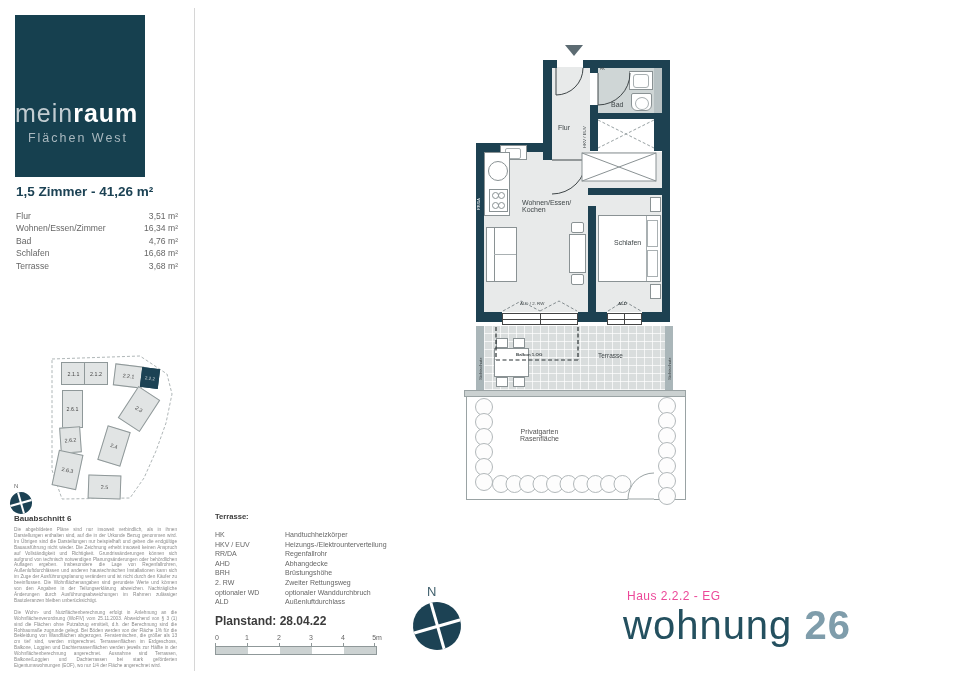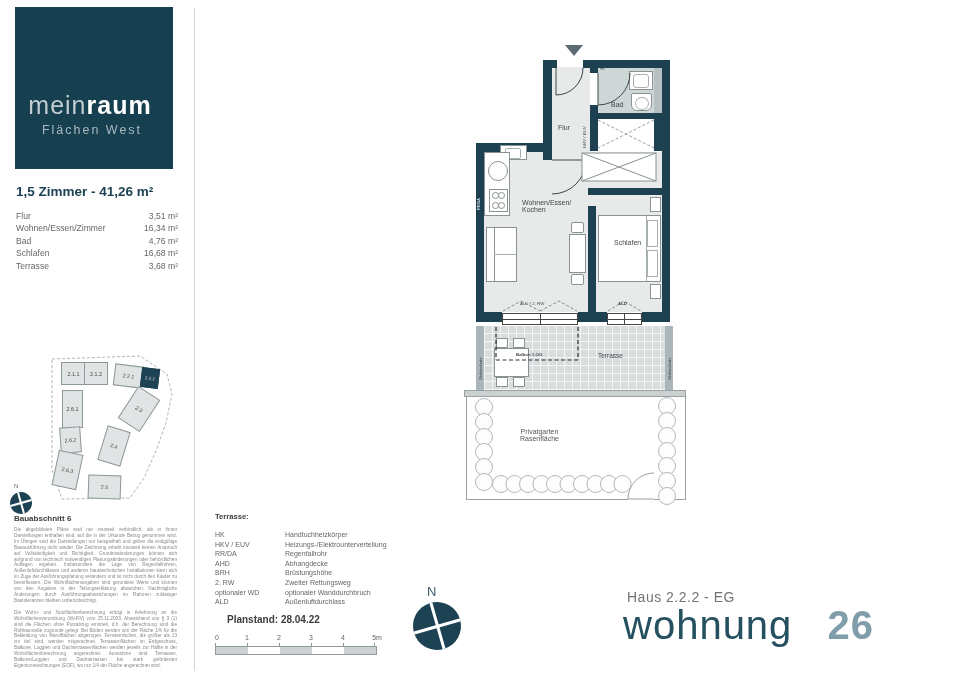--- a/index.html
+++ b/index.html
@@ -1,21 +1,21 @@
 <!DOCTYPE html>
 <html><head>
 <meta charset="utf-8">
 <style>
   html,body{margin:0;padding:0;background:#fff;}
   body{width:960px;height:679px;position:relative;overflow:hidden;
        font-family:"Liberation Sans",sans-serif;color:#555;}
   .abs{position:absolute;}
   
   .divider{left:194px;top:8px;width:1px;height:663px;background:#d6d6d6;}
-  .logo{left:15px;top:7px;width:158px;height:162px;background:#16404f;}
+  .logo{left:15px;top:15px;width:130px;height:162px;background:#16404f;}
   .logo-text{position:absolute;left:0;right:8px;top:84px;text-align:center;
              font-size:25px;letter-spacing:1px;color:#c2ccd1;}
   .logo-text b{color:#fff;}
   .logo-sub{position:absolute;left:0;right:4px;top:116px;text-align:center;
             font-size:12.5px;letter-spacing:2px;color:#a9b8bf;}
   .unit-title{left:16px;top:184px;font-size:13.5px;font-weight:bold;color:#1c4254;}
   .room-table{left:16px;top:210px;width:162px;font-size:8.6px;color:#666;}
   .room-row{display:flex;justify-content:space-between;line-height:12.4px;}
   
   .siteplan{left:10px;top:348px;width:180px;height:165px;}
@@ -27,38 +27,38 @@
   .mini-compass-n{left:14px;top:483px;font-size:6px;color:#666;}
   .bau-title{left:14px;top:514px;font-size:8px;font-weight:bold;color:#3c3c3c;}
   .fineprint{left:14px;top:527px;width:163px;font-size:4.7px;line-height:5.9px;
              color:#8a8a8a;text-align:justify;}
   .fineprint p{margin:0 0 6px 0;}
   
   .legend-title{left:215px;top:512px;font-size:7.6px;font-weight:bold;color:#3c3c3c;}
   .legend{left:215px;top:530px;font-size:7px;color:#666;}
   .legend-row{display:flex;line-height:9.6px;}
   .legend-abbr{width:70px;}
-  .planstand{left:215px;top:614px;font-size:10px;font-weight:bold;color:#3c3c3c;margin-left:12px;}
+  .planstand{left:215px;top:614px;font-size:12px;font-weight:bold;color:#3c3c3c;}
   .scalebar{left:215px;top:634px;width:170px;height:22px;font-size:7px;color:#666;}
   .scalebar .num{position:absolute;top:0;transform:translateX(-50%);}
   .sb-bar{position:absolute;left:0;top:12px;width:160px;height:7px;
           border:1px solid #8f9899;background:#fff;}
   .sb-fill{position:absolute;top:0;height:7px;width:32px;background:#ccd2d2;}
   .sb-tick{position:absolute;top:9px;width:1px;height:3px;background:#8f9899;}
   
   .compass{left:405px;top:584px;width:70px;height:72px;}
   .compass-n{position:absolute;left:22px;top:0;font-size:13px;color:#40606d;}
   .compass-circle{position:absolute;left:8px;top:18px;width:48px;height:48px;
                   border-radius:50%;background:#1c4254;overflow:hidden;transform:rotate(-16deg);}
   .compass-circle .v{position:absolute;left:23px;top:-2px;width:2.5px;height:54px;background:#fff;}
   .compass-circle .h{position:absolute;left:-2px;top:23px;width:54px;height:2.5px;background:#fff;}
   
-  .haus{left:627px;top:589px;font-size:14px;color:#737373;letter-spacing:.5px;}
+  .haus{left:627px;top:589px;font-size:12px;color:#ec4899;letter-spacing:.5px;}
   .wohnung{left:623px;top:603px;font-size:40px;color:#24505f;letter-spacing:1px;}
-  .wohnung b{color:#7f9dab;margin-left:23px;}
+  .wohnung b{color:#7f9dab;}
   
   .plan{left:458px;top:38px;width:240px;height:480px;}
   .wall{position:absolute;background:#1d4151;}
   .floor{position:absolute;background:#e8eaea;}
   .furn{position:absolute;background:#fff;border:1px solid #8a9294;box-sizing:border-box;}
   .lbl{position:absolute;font-size:7px;color:#3f4648;white-space:nowrap;}
   .lbl-xs{position:absolute;font-size:4.4px;color:#3f4648;white-space:nowrap;}
   .vert{transform:rotate(-90deg);transform-origin:left top;}
   .tri-down{position:absolute;width:0;height:0;border-left:9px solid transparent;
             border-right:9px solid transparent;border-top:11px solid #5c6b72;}

